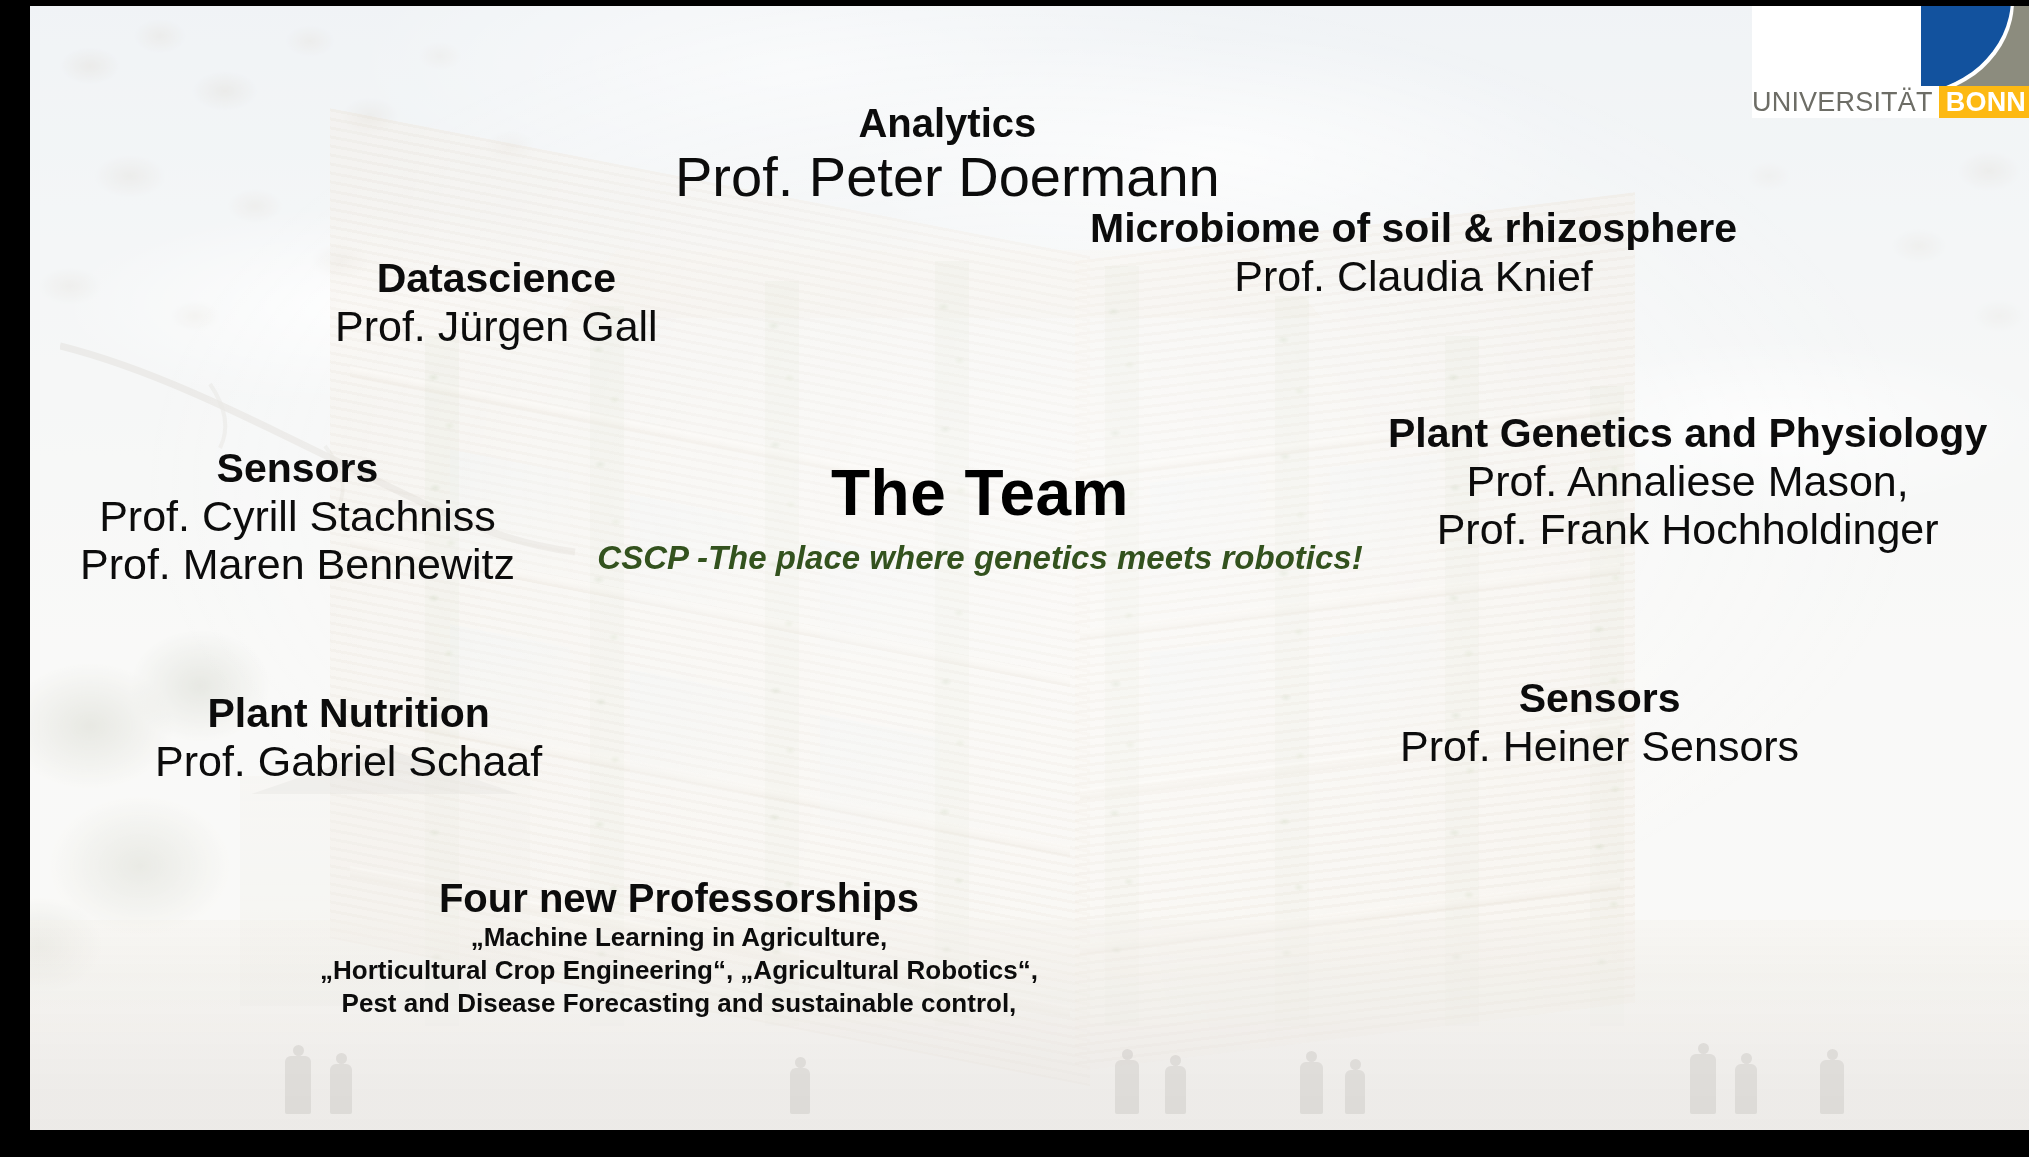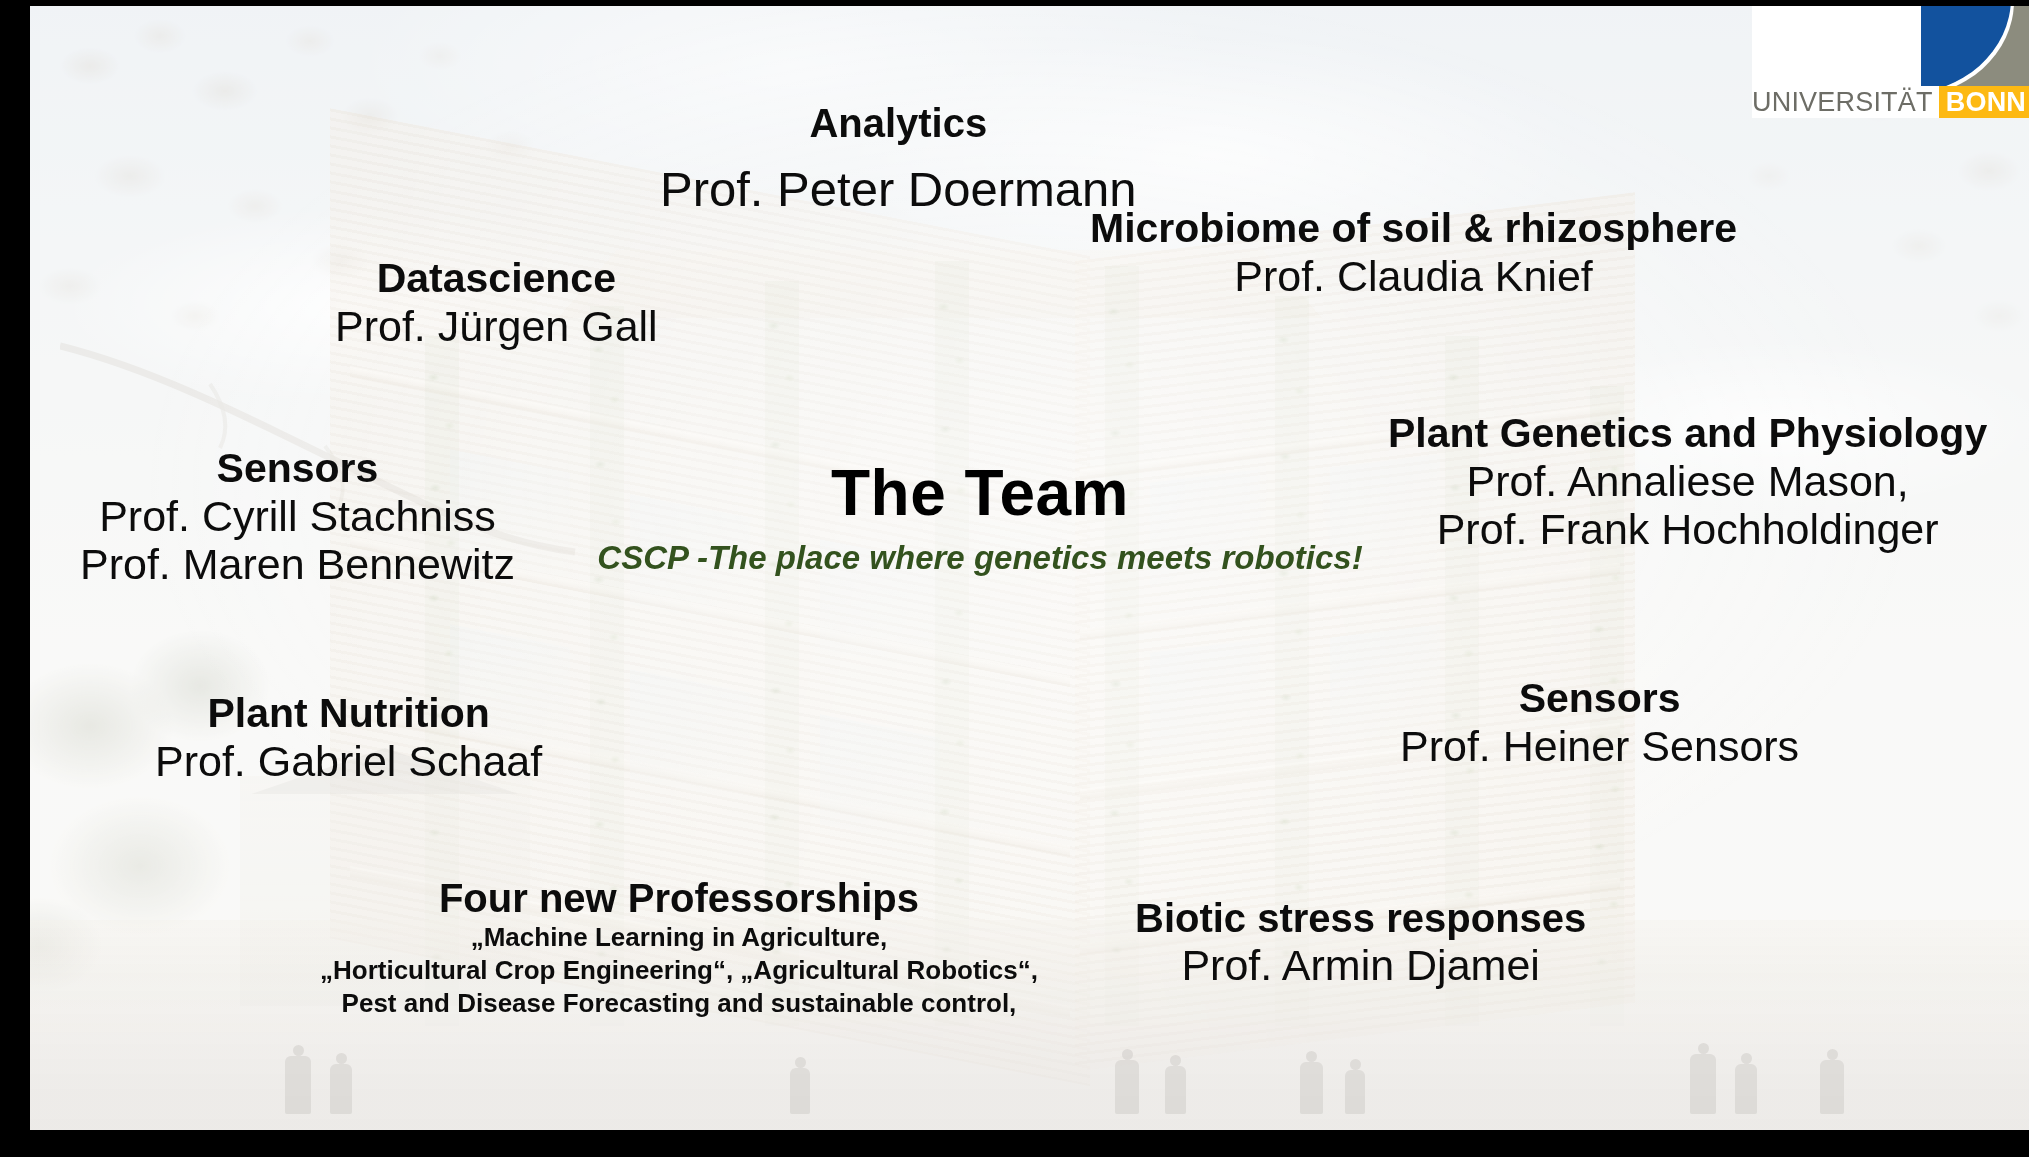--- a/index.html
+++ b/index.html
@@ -297,23 +297,23 @@
   .block .title {
     font-weight: bold;
     display: block;
   }
   .block .name {
     font-weight: normal;
     display: block;
   }
 
   
-  #b-analytics      { left: 630px;  top: 95px;  font-size: 40px; }
+  #b-analytics      { left: 645px;  top: 95px;  font-size: 40px; }
   #b-analytics .title { font-size: 40px; }
-  #b-analytics .name  { font-size: 49px; margin-top: 16px; }
+  #b-analytics .name  { font-size: 56px; }
 
   #b-microbiome     { left: 1060px; top: 200px; font-size: 40px; }
   #b-microbiome .title { font-size: 41px; }
   #b-microbiome .name  { font-size: 43px; text-align: center; }
 
   #b-datascience    { left: 305px;  top: 250px; font-size: 40px; }
   #b-datascience .title { font-size: 41px; }
   #b-datascience .name  { font-size: 43px; }
 
   #b-genetics       { left: 1358px; top: 405px; font-size: 40px; }
@@ -493,24 +493,20 @@
     <div class="block" id="b-sensors">
       <span class="title">Sensors</span>
       <span class="name">Prof. Heiner Sensors</span>
     </div>
 
     <div class="block" id="b-nutrition">
       <span class="title">Plant Nutrition</span>
       <span class="name">Prof. Gabriel Schaaf</span>
     </div>
 
-    <div class="block" id="b-biotic">
-      <span class="title">Biotic stress responses</span>
-      <span class="name">Prof. Armin Djamei</span>
-    </div>
 
     <div class="block" id="b-four">
       <span class="title">Four new Professorships</span>
       <span class="sub">„Machine Learning in Agriculture,</span>
       <span class="sub">„Horticultural Crop Engineering“, „Agricultural Robotics“,</span>
       <span class="sub">Pest and Disease Forecasting and sustainable control,</span>
     </div>
 
   </div>
   <div id="right-gutter"></div>

